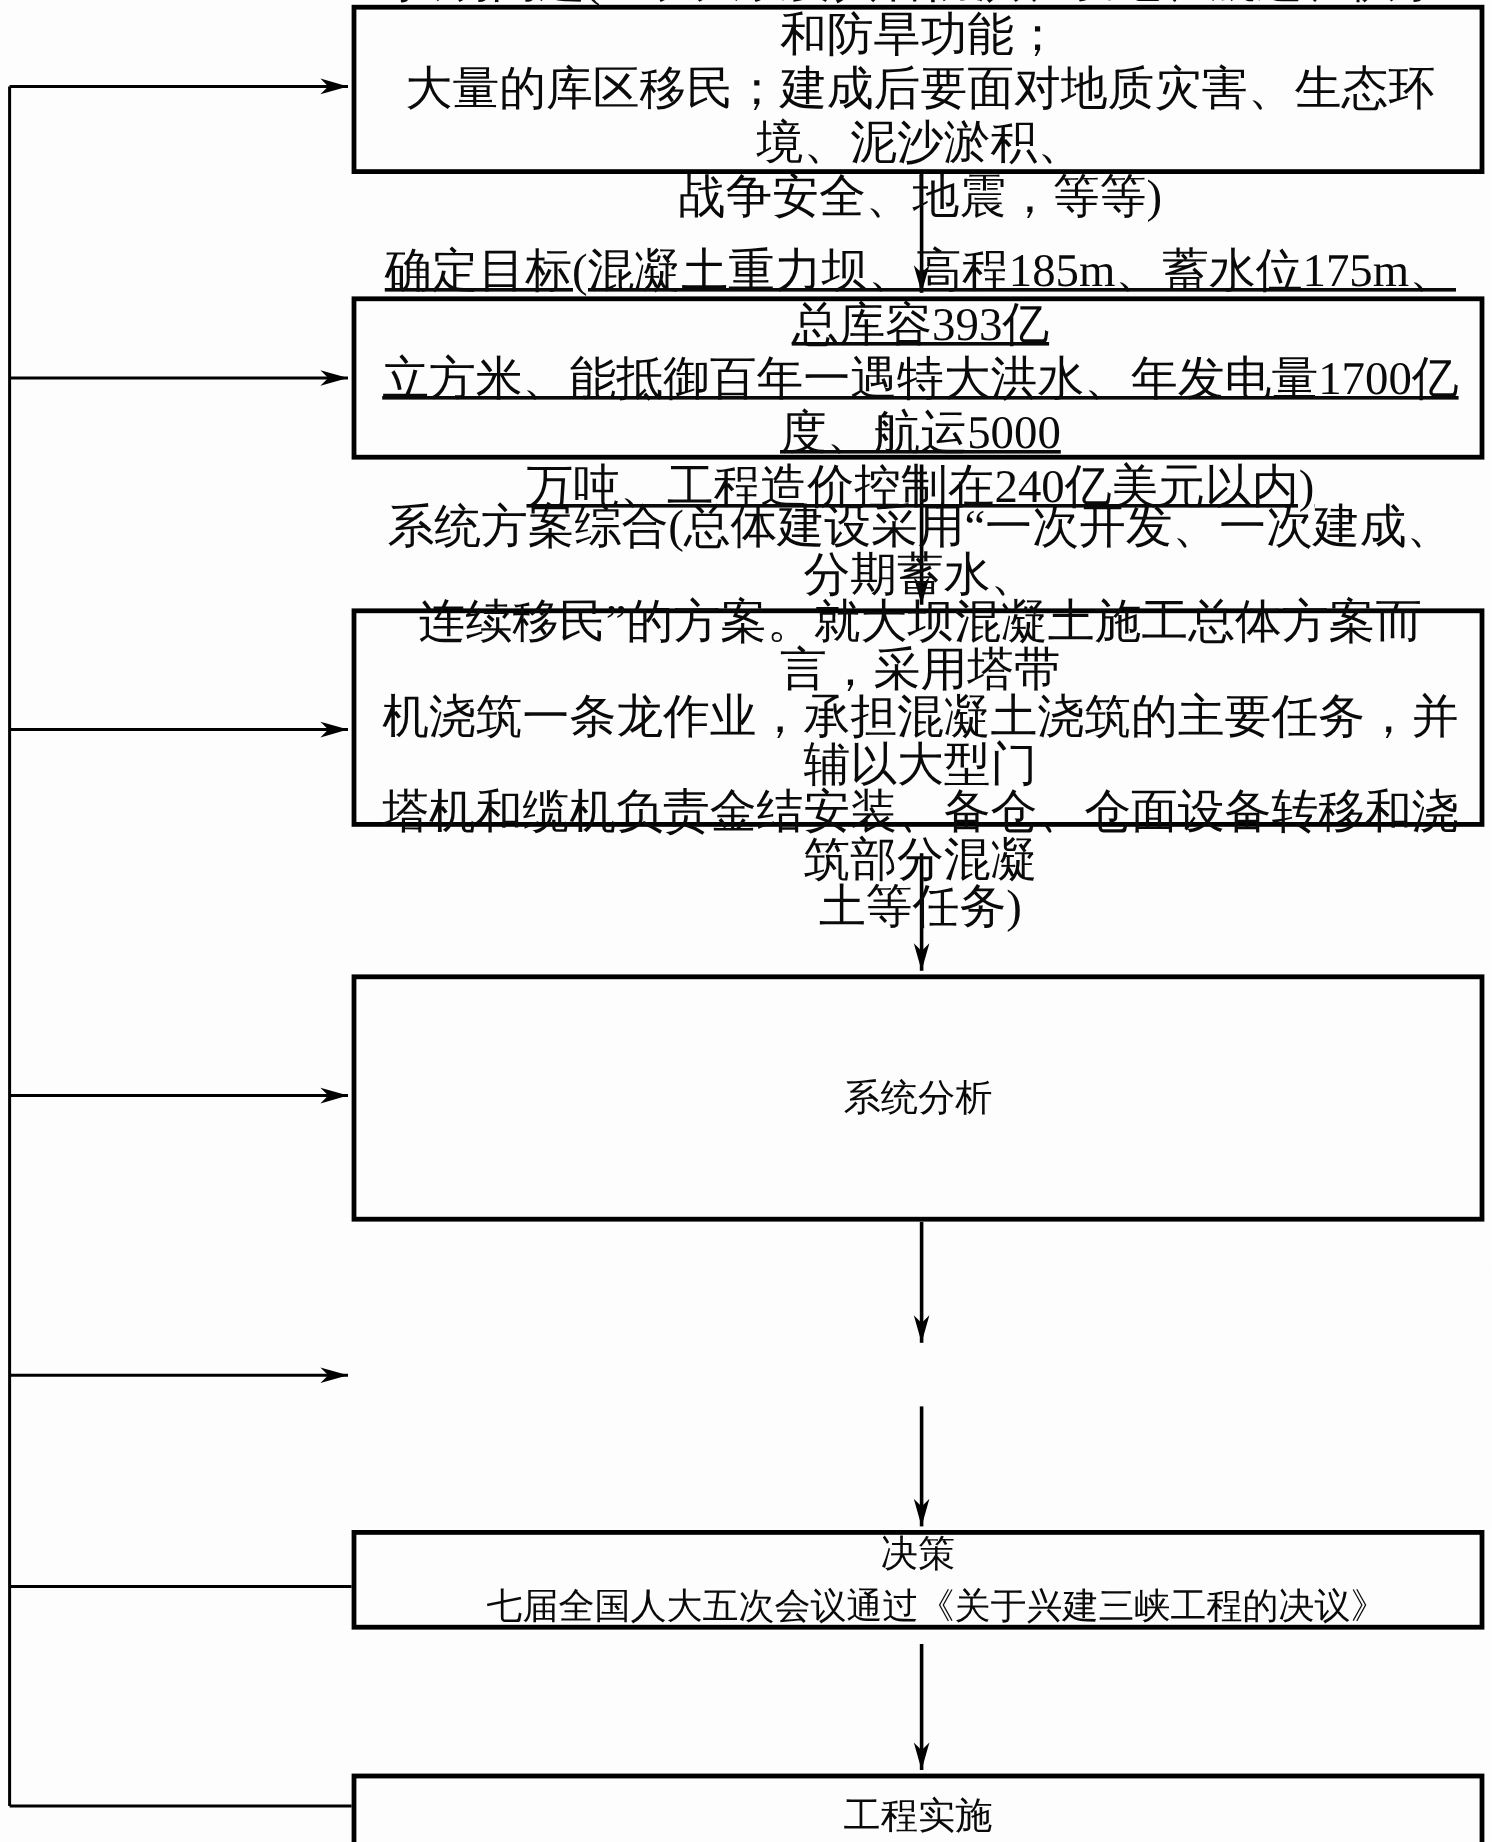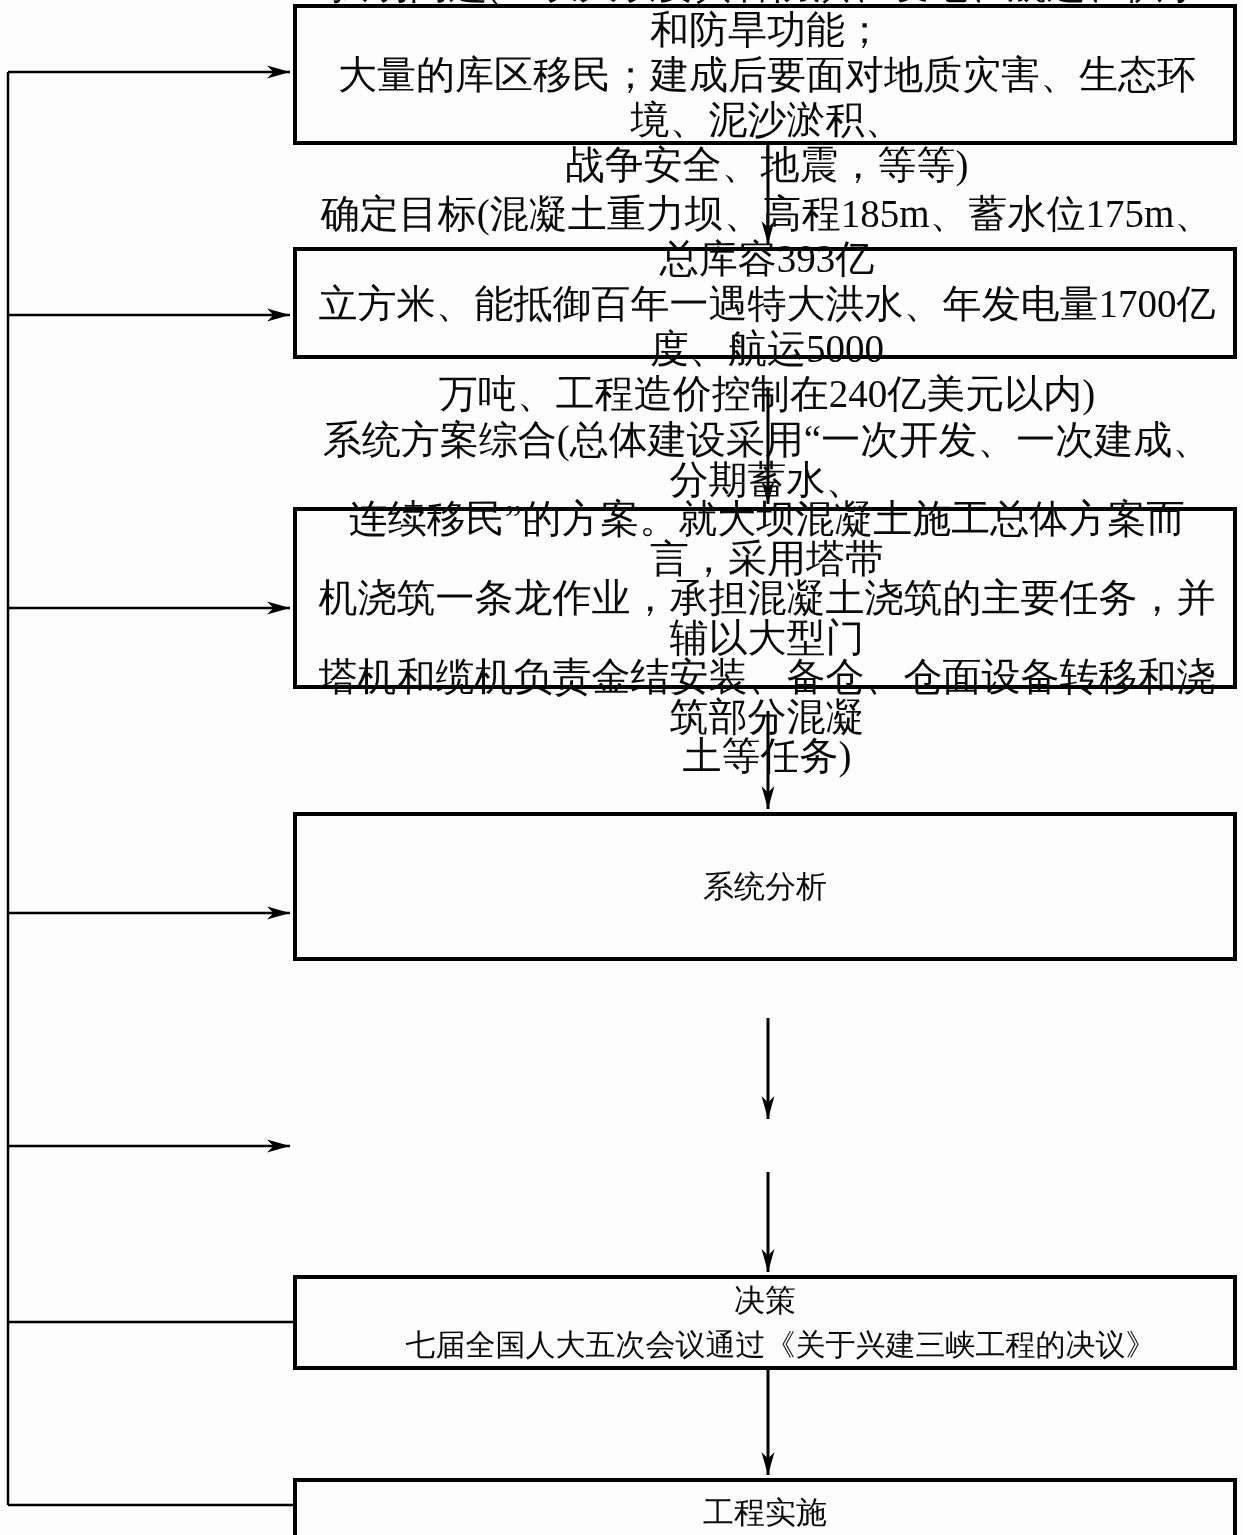--- a/index.html
+++ b/index.html
@@ -42,29 +42,29 @@
     white-space: pre-line;
   }
   .node .centered-body {
     font-size: 30px;
     text-align: center;
     white-space: pre-line;
     margin-left: 31px;
   }
   #box-problem        { top: 4px;    height: 141px; }
   #box-problem .body  { line-height: 45px; }
-  #box-goals          { top: 247px;  height: 112px; }
+  #box-goals          { top: 247px;  height: 136px; text-decoration: underline; }
   #box-goals .body    { line-height: 45px; }
   #box-synthesis      { top: 507px;  height: 182px; }
   #box-synthesis .body{ line-height: 39.5px; }
-  #box-analysis       { top: 812px;  height: 149px; }
+  #box-analysis       { top: 812px;  height: 206px; }
   #box-analysis .title{ line-height: 40px; }
   #box-analysis .body { line-height: 39.5px; }
   #box-optimize       { top: 1122px; height: 50px; }
-  #box-decision       { top: 1275px; height: 95px; }
+  #box-decision       { top: 1275px; height: 83px; }
   #box-decision .title{ line-height: 44px; }
   #box-decision .centered-body { line-height: 44px; }
   #box-implement      { top: 1478px; height: 70px; }
 </style>
 </head>
 <body>
 
 <div class="canvas">
 
   <svg class="wires" viewBox="0 0 1243 1535" xmlns="http://www.w3.org/2000/svg">

